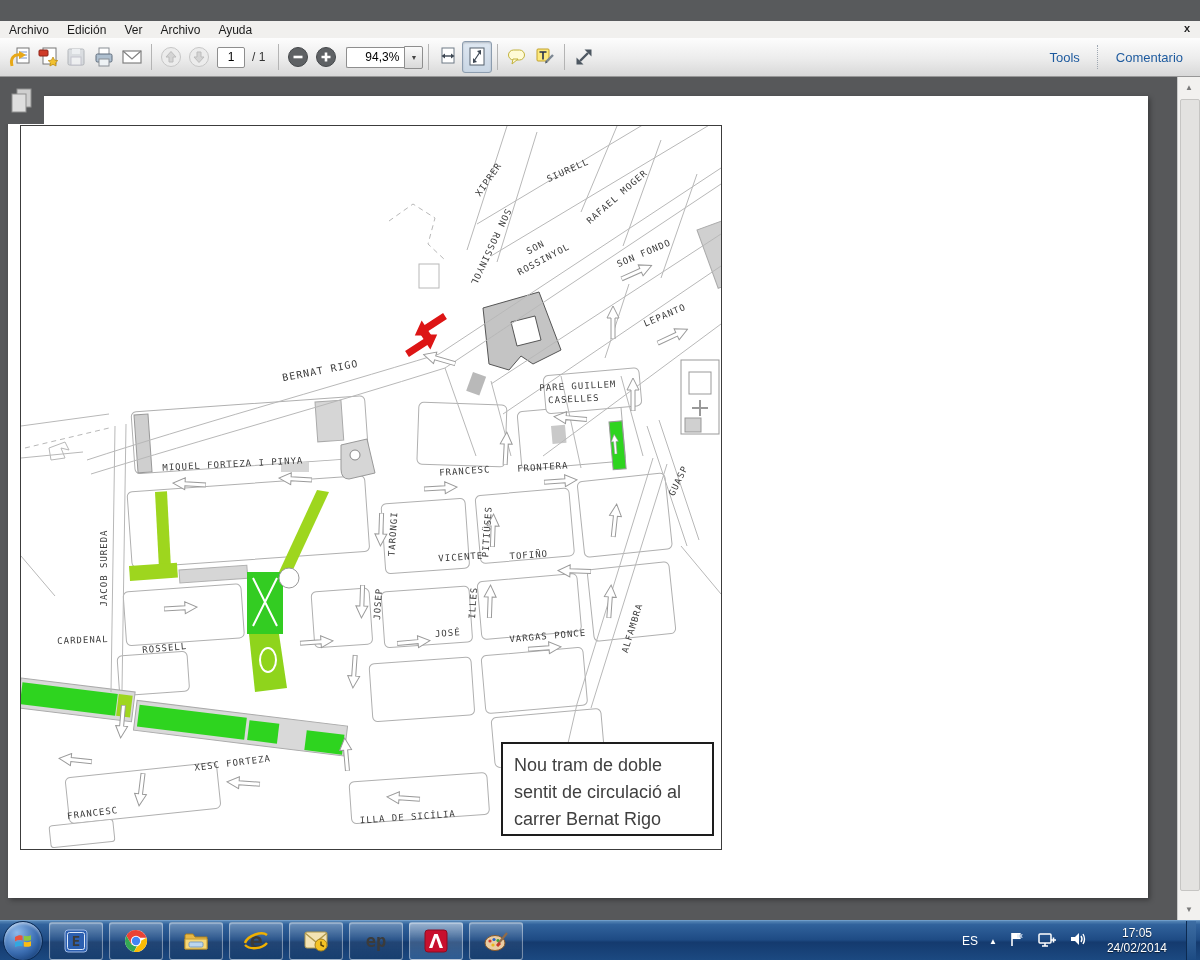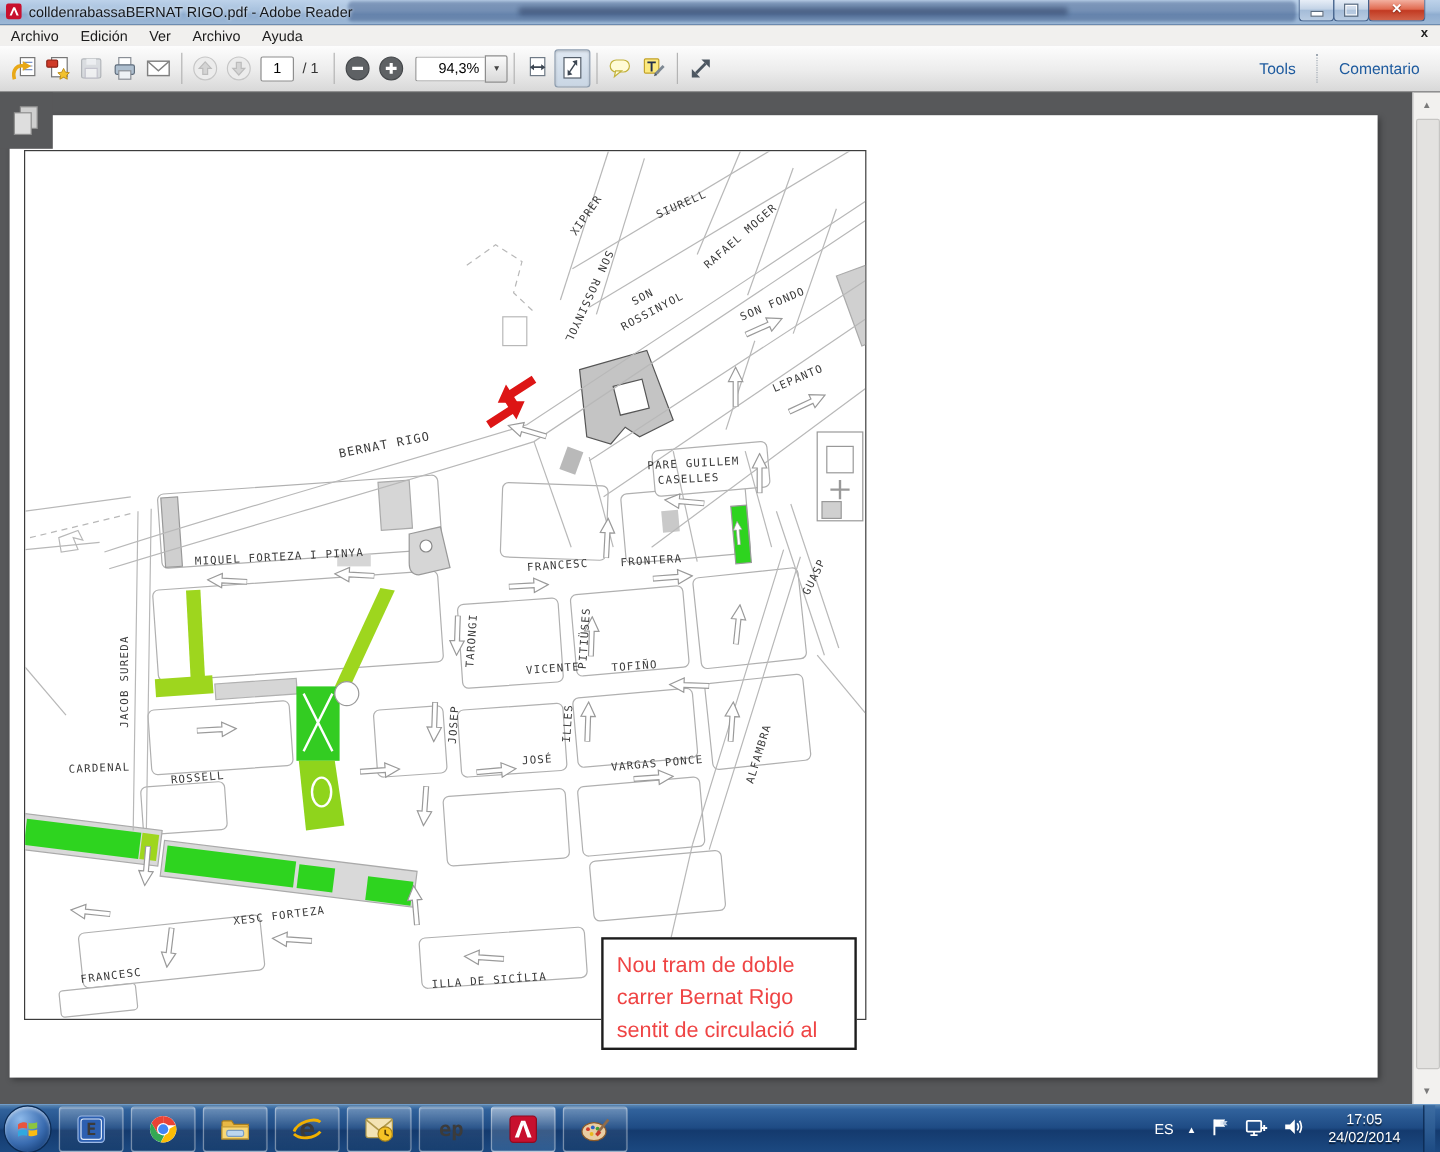--- a/index.html
+++ b/index.html
@@ -56,22 +56,22 @@
   .docarea{position:absolute;left:0;top:77px;width:1200px;height:843px;background:#57585a;}
   .navbtn{position:absolute;left:0;top:0;width:44px;height:47px;background:#57585a;display:flex;align-items:center;justify-content:center;z-index:5;}
   .page{position:absolute;left:8px;top:19px;width:1140px;height:802px;background:#fff;box-shadow:2px 2px 5px rgba(0,0,0,.35);}
   .scrollbar{position:absolute;right:0;top:0;width:22px;height:843px;background:#f2f1ef;border-left:1px solid #c9c9c9;}
   .sb-btn{position:absolute;left:1px;width:20px;height:17px;display:flex;align-items:center;justify-content:center;
     font-size:8px;color:#7a7a7a;background:#f2f1ef;}
   .sb-thumb{position:absolute;left:2px;top:22px;width:18px;height:790px;background:#e3e2e0;border:1px solid #c6c5c3;border-radius:2px;}
 
   
   .map{position:absolute;left:12px;top:29px;width:700px;height:723px;border:1px solid #3c3c3c;background:#fff;}
-  .annotation{position:absolute;left:480px;top:655px;width:198px;height:74px;background:#fff;border:2px solid #1d1d1d;
-    padding:8px 0 8px 11px;font-size:18px;line-height:27px;color:#ef4444;z-index:4;}
+  .annotation{position:absolute;left:480px;top:616px;width:198px;height:74px;background:#fff;border:2px solid #1d1d1d;
+    padding:8px 0 8px 11px;font-size:18px;line-height:27px;color:#404040;z-index:4;}
 
   
   .taskbar{position:absolute;left:0;top:920px;width:1200px;height:40px;
     background:linear-gradient(180deg,#5585b5 0%,#31629c 9%,#1e4b84 47%,#143a6e 53%,#1c4a82 88%,#2a5license 100%);
     background:linear-gradient(180deg,#5585b5 0%,#31629c 9%,#1e4b84 47%,#143a6e 53%,#1c4a82 100%);
     border-top:1px solid #6f9cc9;display:flex;align-items:center;}
   .startorb{width:38px;height:38px;border-radius:50%;margin-left:3px;flex:0 0 auto;
     background:radial-gradient(circle at 34% 28%,#8db9ea 0%,#3a6cb0 55%,#123a72 88%);
     border:1px solid #0b2a52;display:flex;align-items:center;justify-content:center;box-shadow:inset 0 2px 3px rgba(255,255,255,.5);}
   .task-btn{width:52px;height:36px;margin-left:6px;border:1px solid rgba(255,255,255,.4);border-radius:3px;flex:0 0 auto;
@@ -84,45 +84,20 @@
   .clock{font-size:12px;text-align:center;line-height:15px;padding:0 8px;text-shadow:0 1px 1px rgba(0,0,0,.6);}
   .show-desktop{width:9px;height:40px;border-left:1px solid #0c2a50;background:linear-gradient(180deg,#3d6da3,#1c4a82);}
 
   svg text{font-family:"DejaVu Sans Mono",monospace;fill:#3b3b3b;}
 </style>
 </head>
 <body>
 
 <div id="screen">
 
-  <div class="titlebar">
-    <div class="bg-window-blur">
-        <div class="streak"></div>
-      </div>
-    <div class="title-left">
-      <span class="pdf-fileicon">
-        <svg width="15" height="15">
-            <rect x="1" y="1" width="13" height="13" rx="2" fill="#c8102e"></rect>
-            <path d="M4,11 L7,4 L8.6,4 L11.6,11 L9.8,11 L7.8,6.2 L5.8,11 Z" fill="#fff"></path>
-          </svg>
-      </span>
-      <span class="title-text">colldenrabassaBERNAT RIGO.pdf - Adobe Reader</span>
-    </div>
-    <div class="win-controls">
-      <div class="win-btn minb">
-          <div class="glyph-min"></div>
-        </div>
-      <div class="win-btn maxb">
-          <div class="glyph-restore"></div>
-        </div>
-      <div class="win-btn closeb">
-          <span class="glyph-close">✕</span>
-        </div>
-    </div>
-  </div>
 
   <div class="menubar">
     <span class="menu-item">Archivo</span>
     <span class="menu-item">Edición</span>
     <span class="menu-item">Ver</span>
     <span class="menu-item">Archivo</span>
     <span class="menu-item">Ayuda</span>
     <span class="doc-close-x">x</span>
   </div>
 
@@ -492,22 +467,22 @@
               <text transform="translate(144,525) rotate(-5)" font-size="9" text-anchor="middle" letter-spacing="1">ROSSELL</text>
               <text transform="translate(212,640) rotate(-7)" font-size="9" text-anchor="middle" letter-spacing="1">XESC FORTEZA</text>
               <text transform="translate(72,690) rotate(-7)" font-size="9" text-anchor="middle" letter-spacing="1">FRANCESC</text>
               <text transform="translate(387,694) rotate(-4)" font-size="9" text-anchor="middle" letter-spacing="1">ILLA DE SICÍLIA</text>
             </g>
         </svg>
 
         
         <div class="annotation">
           <div>Nou tram de doble</div>
+          <div>sentit de circulació al</div>
           <div>carrer Bernat Rigo</div>
-          <div>sentit de circulació al</div>
         </div>
       </div>
     </div>
 
     <div class="scrollbar">
       <div class="sb-btn" style="top:2px">
           <span>▲</span>
         </div>
       <div class="sb-thumb"></div>
       <div class="sb-btn" style="top:824px">

